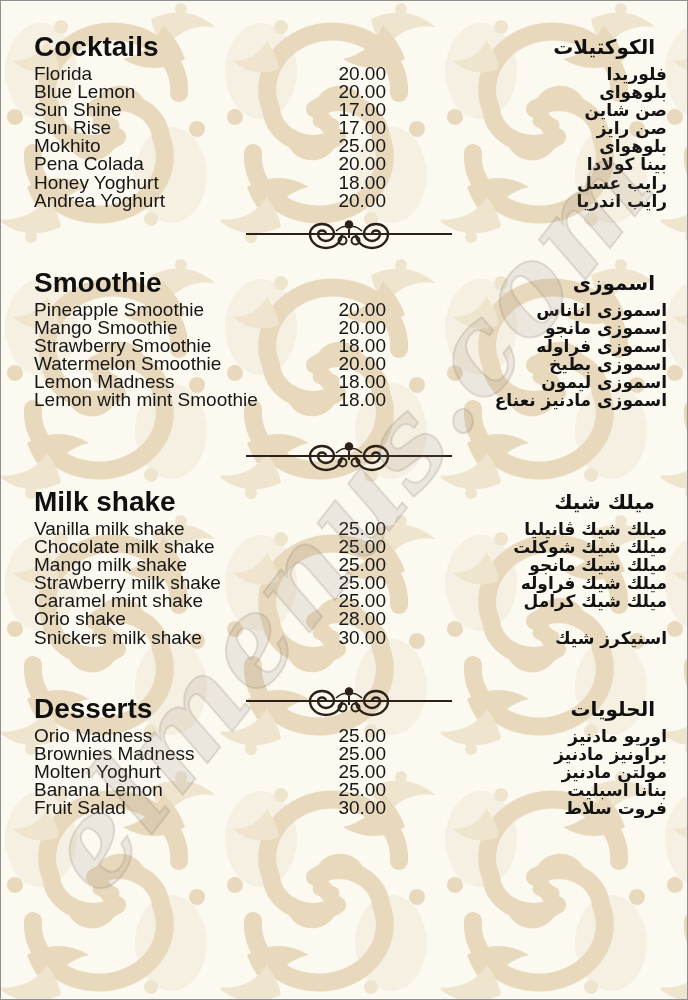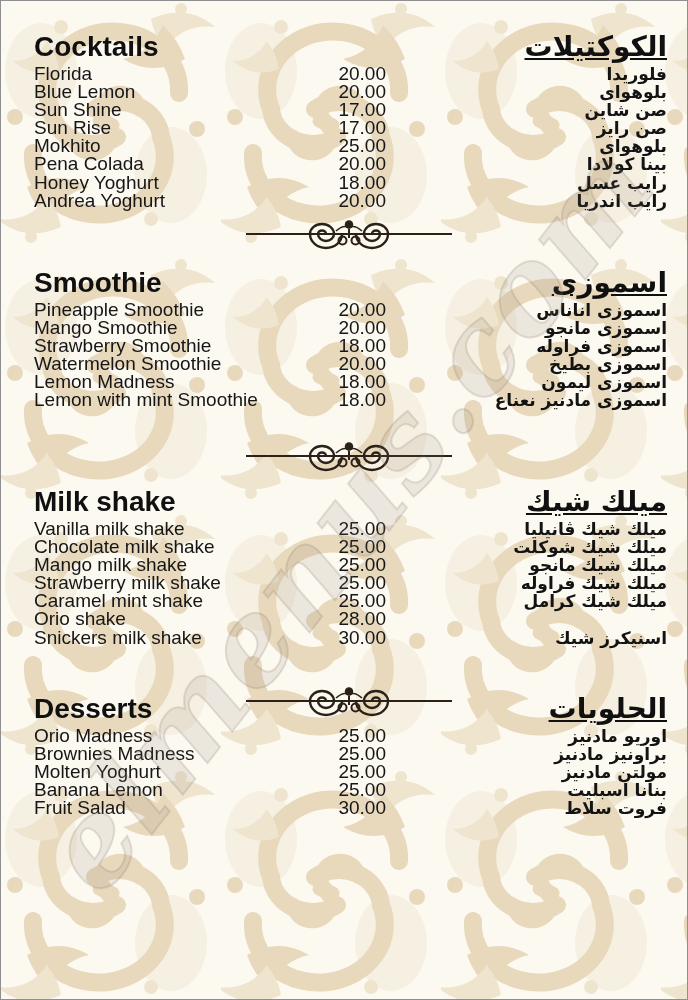--- a/index.html
+++ b/index.html
@@ -16,22 +16,22 @@
     font-size:118px;letter-spacing:3px;
     color:rgba(128,116,102,0.13);
     -webkit-text-stroke:2px rgba(128,116,102,0.20);
     pointer-events:none;white-space:nowrap;
   }
   .sections{position:absolute;inset:0;z-index:2;}
   .section{position:absolute;left:0;width:100%;box-sizing:border-box;padding:0 20px 0 33px;}
   .sec-0{top:30px}.sec-1{top:266px}.sec-2{top:485px}.sec-3{top:692px}
   .sec-header{display:flex;justify-content:space-between;align-items:center;line-height:32px;height:32px;}
   .title-en{margin:0;font-size:28px;font-weight:bold;color:#101010;}
-  .title-ar{margin:0;font-size:28px;font-weight:bold;color:#101010;
-    font-family:"DejaVu Sans", sans-serif;direction:rtl;text-decoration:underline;}
+  .title-ar{margin:12px;font-size:20px;font-weight:bold;color:#101010;
+    font-family:"DejaVu Sans", sans-serif;direction:rtl;}
   .items{margin-top:2px;}
   .row{display:grid;grid-template-columns:300px 52px 1fr;line-height:18.1px;height:18.1px;align-items:baseline;}
   .name-en{font-size:19px;color:#161616;white-space:nowrap;}
   .price{font-size:19px;color:#161616;text-align:right;}
   .name-ar{font-size:17px;font-weight:bold;color:#131313;text-align:right;
     font-family:"DejaVu Sans", sans-serif;direction:rtl;white-space:nowrap;}
   .divider{position:absolute;left:243px;z-index:2;width:210px;height:46px;}
   .d0{top:210px}.d1{top:432px}.d2{top:677px}
 </style>
 </head>

